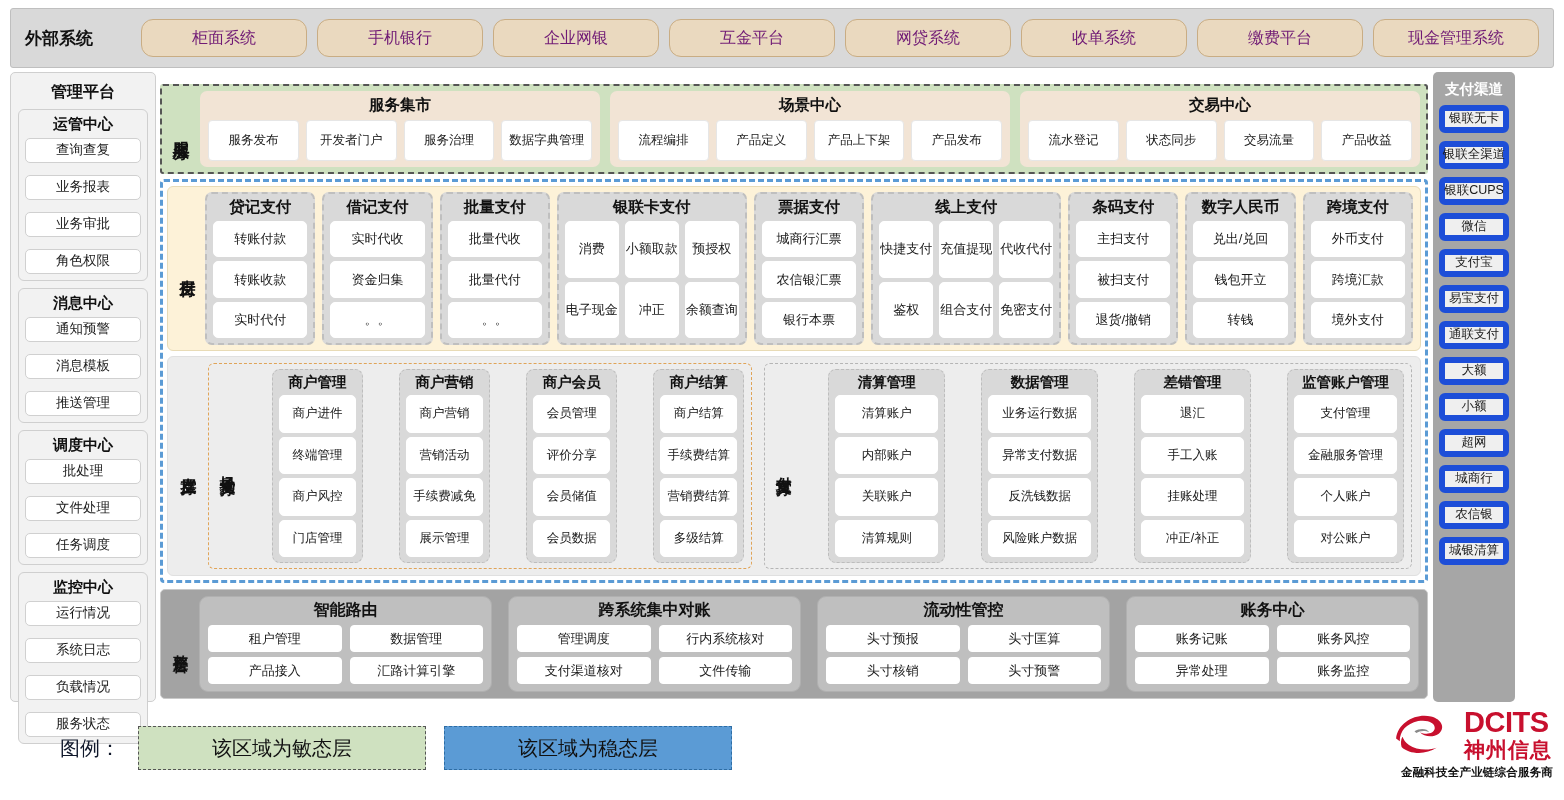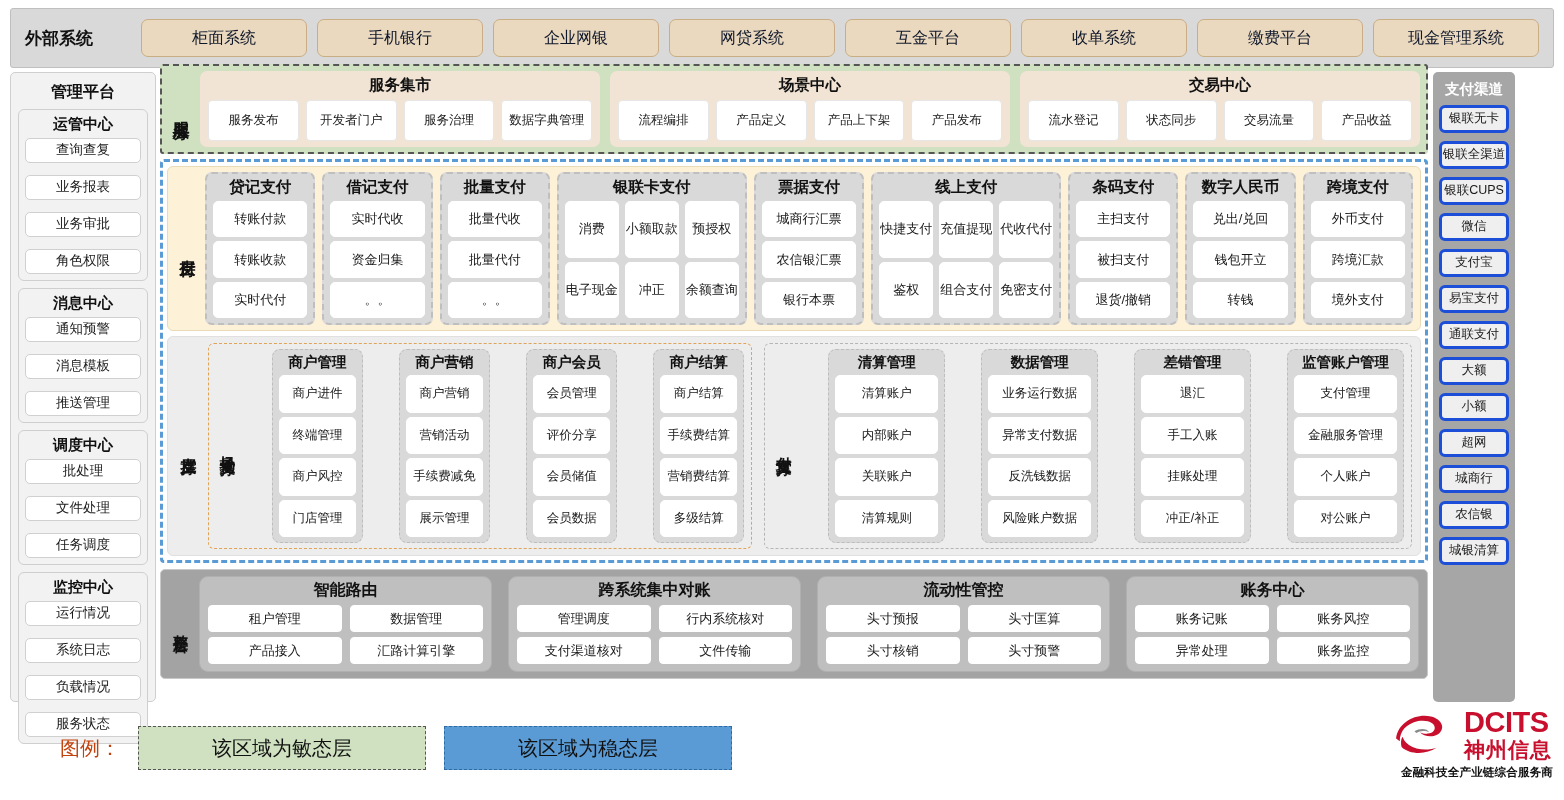--- a/index.html
+++ b/index.html
@@ -35,24 +35,24 @@
     padding: 0 14px;
   }
   .topbar-title {
     font-size: 17px; font-weight: bold; color: #111;
     width: 108px; flex: 0 0 108px; text-align: left;
   }
   .topbar-list { display: flex; flex: 1; justify-content: space-between; gap: 10px; padding-left: 8px; }
   .topbar-chip {
     background: #ead9bf;
     border: 1px solid #c9ad84;
-    border-radius: 7px;
+    border-radius: 12px;
     height: 38px; min-width: 130px; flex: 1;
     display: flex; align-items: center; justify-content: center;
-    font-size: 16px; color: #0f172a;
+    font-size: 16px; color: #701a75;
   }
 
   
   .leftbar {
     position: absolute; left: 10px; top: 72px;
     width: 146px; height: 630px;
     background: #f2f2f2;
     border: 1px solid #cfcfcf;
     border-radius: 5px;
     padding: 6px 7px;
@@ -78,26 +78,26 @@
     width: 82px; height: 630px;
     background: #a6a6a6;
     border-radius: 5px;
     padding: 5px 6px;
   }
   .rightbar-title {
     font-size: 14.5px; font-weight: bold; color: #ffffff; text-align: center;
     padding: 3px 0 6px;
   }
   .rightbar .chip {
-    background: #efefef; border: 3px solid #1d4ed8; border-radius: 6px;
+    background: #efefef; border: 6px solid #1d4ed8; border-radius: 6px;
     height: 28px; font-size: 12.5px; margin-bottom: 8px;
   }
 
   
-  .center { position: absolute; left: 160px; top: 64px; width: 1268px; height: 630px; }
+  .center { position: absolute; left: 160px; top: 84px; width: 1268px; height: 630px; }
 
   
   .vlabel {
     writing-mode: vertical-rl;
     text-orientation: upright;
     font-weight: bold; color: #111;
     display: flex; align-items: center; justify-content: center;
     letter-spacing: 1px;
     flex: 0 0 auto;
   }
@@ -209,21 +209,21 @@
     border-radius: 9px;
     padding: 2px 8px 7px;
     display: flex; flex-direction: column; flex: 1;
   }
   .int-card-title { font-size: 16px; font-weight: bold; text-align: center; color: #111; padding: 1px 0 4px; }
   .int-card-items { display: grid; grid-template-columns: 1fr 1fr; gap: 5px 8px; flex: 1; }
   .int-card-items .chip { font-size: 13px; border-color: #ffffff; border-radius: 4px; }
 
   
   .legend { position: absolute; left: 60px; top: 726px; display: flex; align-items: center; gap: 18px; }
-  .legend-label { font-size: 20px; color: #c2410c; }
+  .legend-label { font-size: 20px; color: #0f172a; }
   .legend-chip {
     width: 288px; height: 44px;
     display: flex; align-items: center; justify-content: center;
     font-size: 20px; color: #111;
   }
   .legend-chip.agile { background: #cfe1c0; border: 1px dashed #555; }
   .legend-chip.stable { background: #5b9bd5; border: 1px dashed #2e6da4; }
 
   
   .logo { position: absolute; left: 1392px; top: 708px; width: 170px; height: 86px; }
@@ -238,22 +238,22 @@
 <body>
 
 <div id="root">
 
   <div class="topbar">
     <div class="topbar-title">外部系统</div>
     <div class="topbar-list" id="tpl-external">
         <div class="topbar-chip">柜面系统</div>
         <div class="topbar-chip">手机银行</div>
         <div class="topbar-chip">企业网银</div>
+        <div class="topbar-chip">互金平台</div>
         <div class="topbar-chip">网贷系统</div>
-        <div class="topbar-chip">互金平台</div>
         <div class="topbar-chip">收单系统</div>
         <div class="topbar-chip">缴费平台</div>
         <div class="topbar-chip">现金管理系统</div>
       </div>
   </div>
 
   <div class="leftbar">
     <div class="leftbar-title">管理平台</div>
     <div id="tpl-admin">
         <div class="grp">

